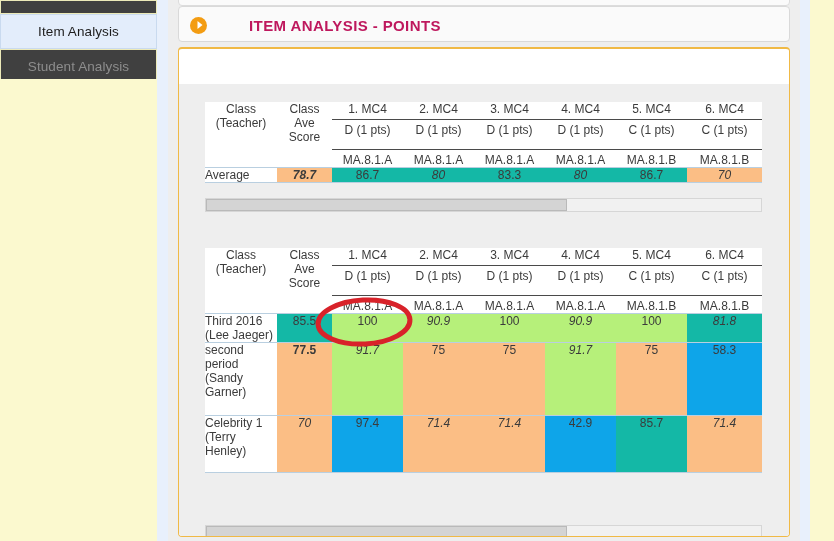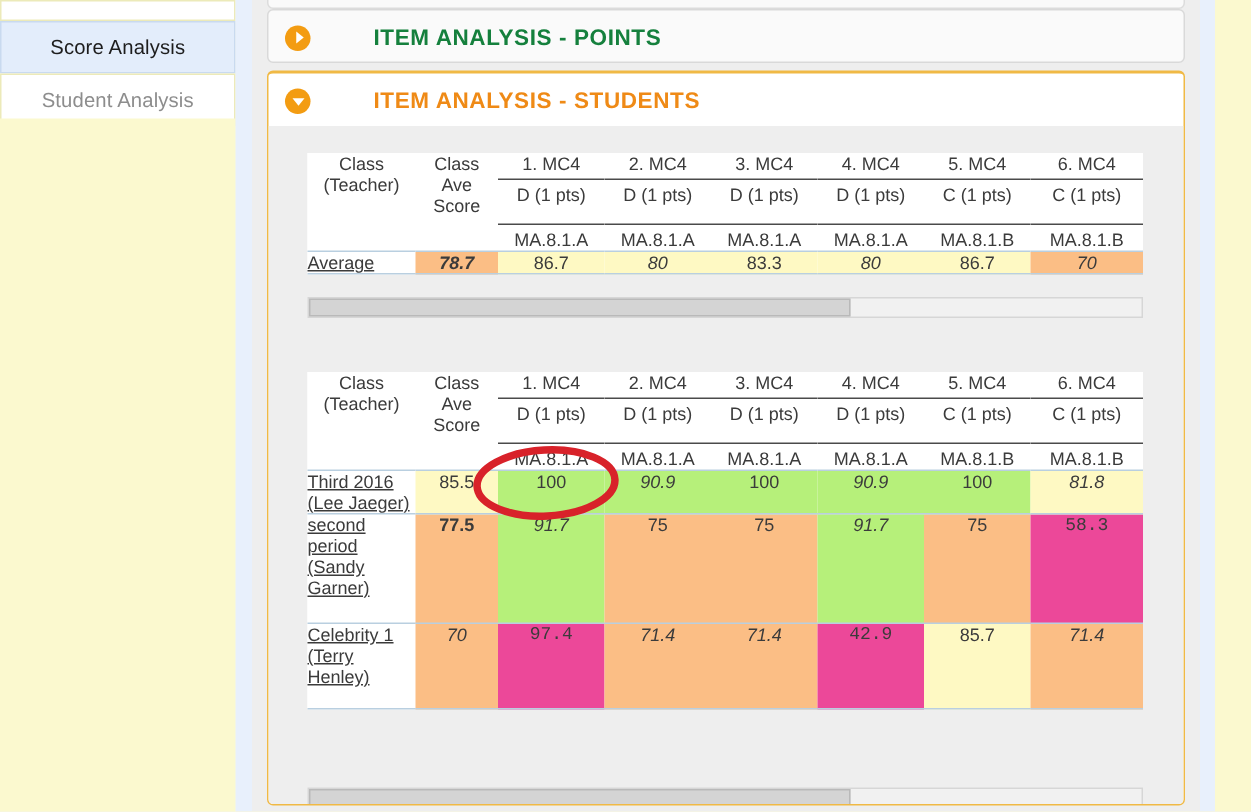--- a/index.html
+++ b/index.html
@@ -32,21 +32,21 @@
     background: #fbf9cf;
     box-sizing: border-box;
   }
   .nav-item {
     position: relative;
     box-sizing: border-box;
     width: 157px;
     text-align: center;
     font-size: 13.5px;
     color: #8d8d8d;
-    background: #ffffff;
+    background: #404040;
     border: 1px solid #eceab9;
     padding: 9px 6px;
     letter-spacing: 0.1px;
   }
   .nav-item.partial {
     height: 14px;
     padding: 0;
     overflow: hidden;
     position: relative;
   }
@@ -182,21 +182,21 @@
     border-left: 4.5px solid transparent;
     border-right: 4.5px solid transparent;
     border-top: 5px solid #fff;
   }
   .panel-title {
     margin-left: 42px;
     font-size: 15px;
     font-weight: bold;
     letter-spacing: 0.4px;
   }
-  .panel-title.blue { color: #15803d; }
+  .panel-title.blue { color: #be185d; }
   .panel-title.orange { color: #ef8a16; }
 
   .panel-body {
     position: absolute;
     left: 0;
     right: 0;
     top: 35px;
     bottom: 0;
     background: #eeeeee;
     padding: 0;
@@ -242,37 +242,36 @@
     height: 9px;
   }
   .hdr-cell.name { font-size: 12px; margin-left: 20px; }
 
   td.rowlabel {
     background: #fff;
     padding: 4px 6px;
     line-height: 14px;
     border-bottom: 1px solid #b9cfe0;
     color: #3b3b3b;
-    text-decoration: underline;
   }
   td.val {
     text-align: center;
     padding: 4px 4px;
     border-bottom: 1px solid #b9cfe0;
     line-height: 14px;
     color: #2e2e2e;
   }
   td.val.b { font-weight: bold; }
   td.val.i { font-style: italic; margin-top: 14px; }
   td.val.bi { font-weight: bold; font-style: italic; }
 
-  .c-yellow { background: #fef9c3; }
+  .c-yellow { background: #14b8a6; }
   .c-orange { background: #fbbe85; }
   .c-green  { background: #b6f07a; }
-  .c-red    { background: #ec4899; font-family: Liberation Mono, monospace; }
+  .c-red    { background: #0ea5e9; }
 
   
   .hscroll {
     position: absolute;
     left: 26px;
     width: 557px;
     height: 14px;
     background: #f1f1f1;
     border: 1px solid #d6d6d6;
     box-sizing: border-box;
@@ -296,21 +295,21 @@
 </head>
 <body>
 
 <div class="screen">
 
   <div class="sidebar">
     <div class="nav-item partial">
       <span></span>
     </div>
     <div class="nav-item active">
-      <span>Score Analysis</span>
+      <span>Item Analysis</span>
     </div>
     <div class="nav-item">
       <span>Student Analysis</span>
     </div>
     <div class="sidebar-rest"></div>
   </div>
 
   <div class="gutter"></div>
 
   <div class="content">
@@ -318,24 +317,20 @@
     <div class="panel-stub"></div>
 
     <div class="panel-collapsed">
       <div class="panel-head">
         <span class="disc right"></span>
         <span class="panel-title blue">ITEM ANALYSIS - POINTS</span>
       </div>
     </div>
 
     <div class="panel-open">
-      <div class="panel-head">
-        <span class="disc down"></span>
-        <span class="panel-title orange">ITEM ANALYSIS - STUDENTS</span>
-      </div>
 
       <div class="panel-body">
 
         <div class="tbl-wrap first">
           <table class="grid">
             <colgroup>
               <col style="width:72px">
                 <col style="width:55px">
               <col style="width:71px">
                 <col style="width:71px">

